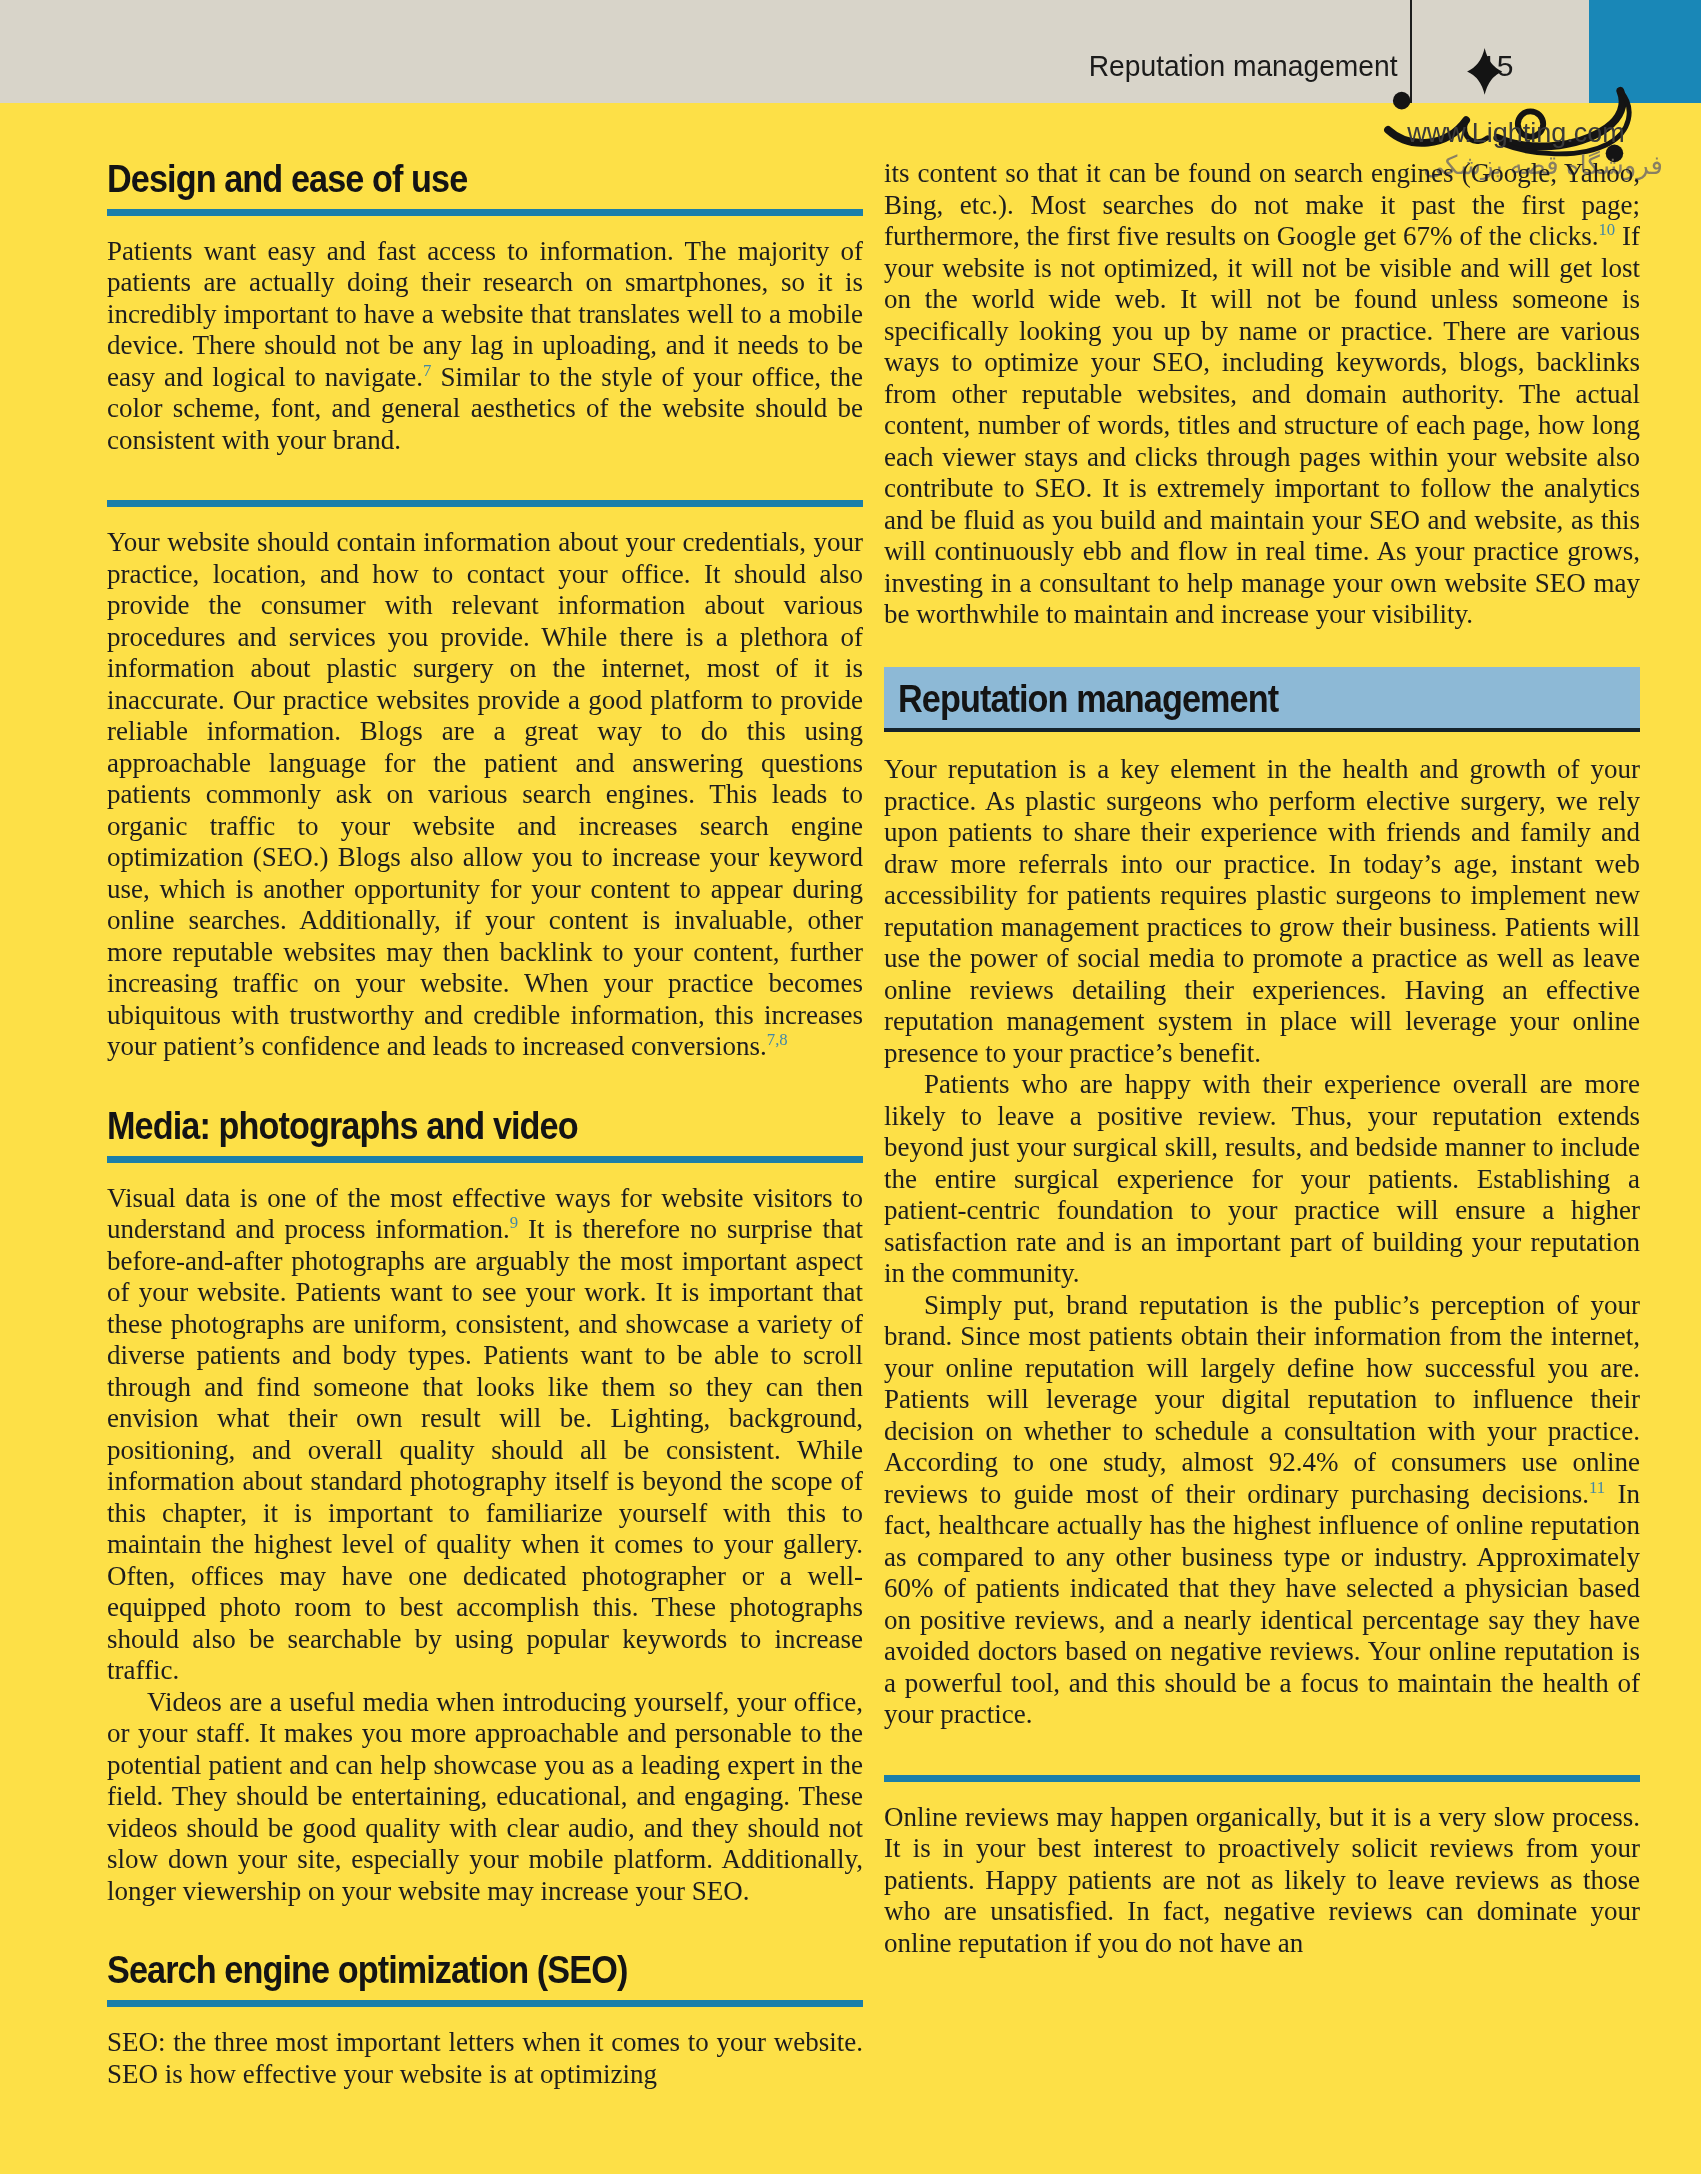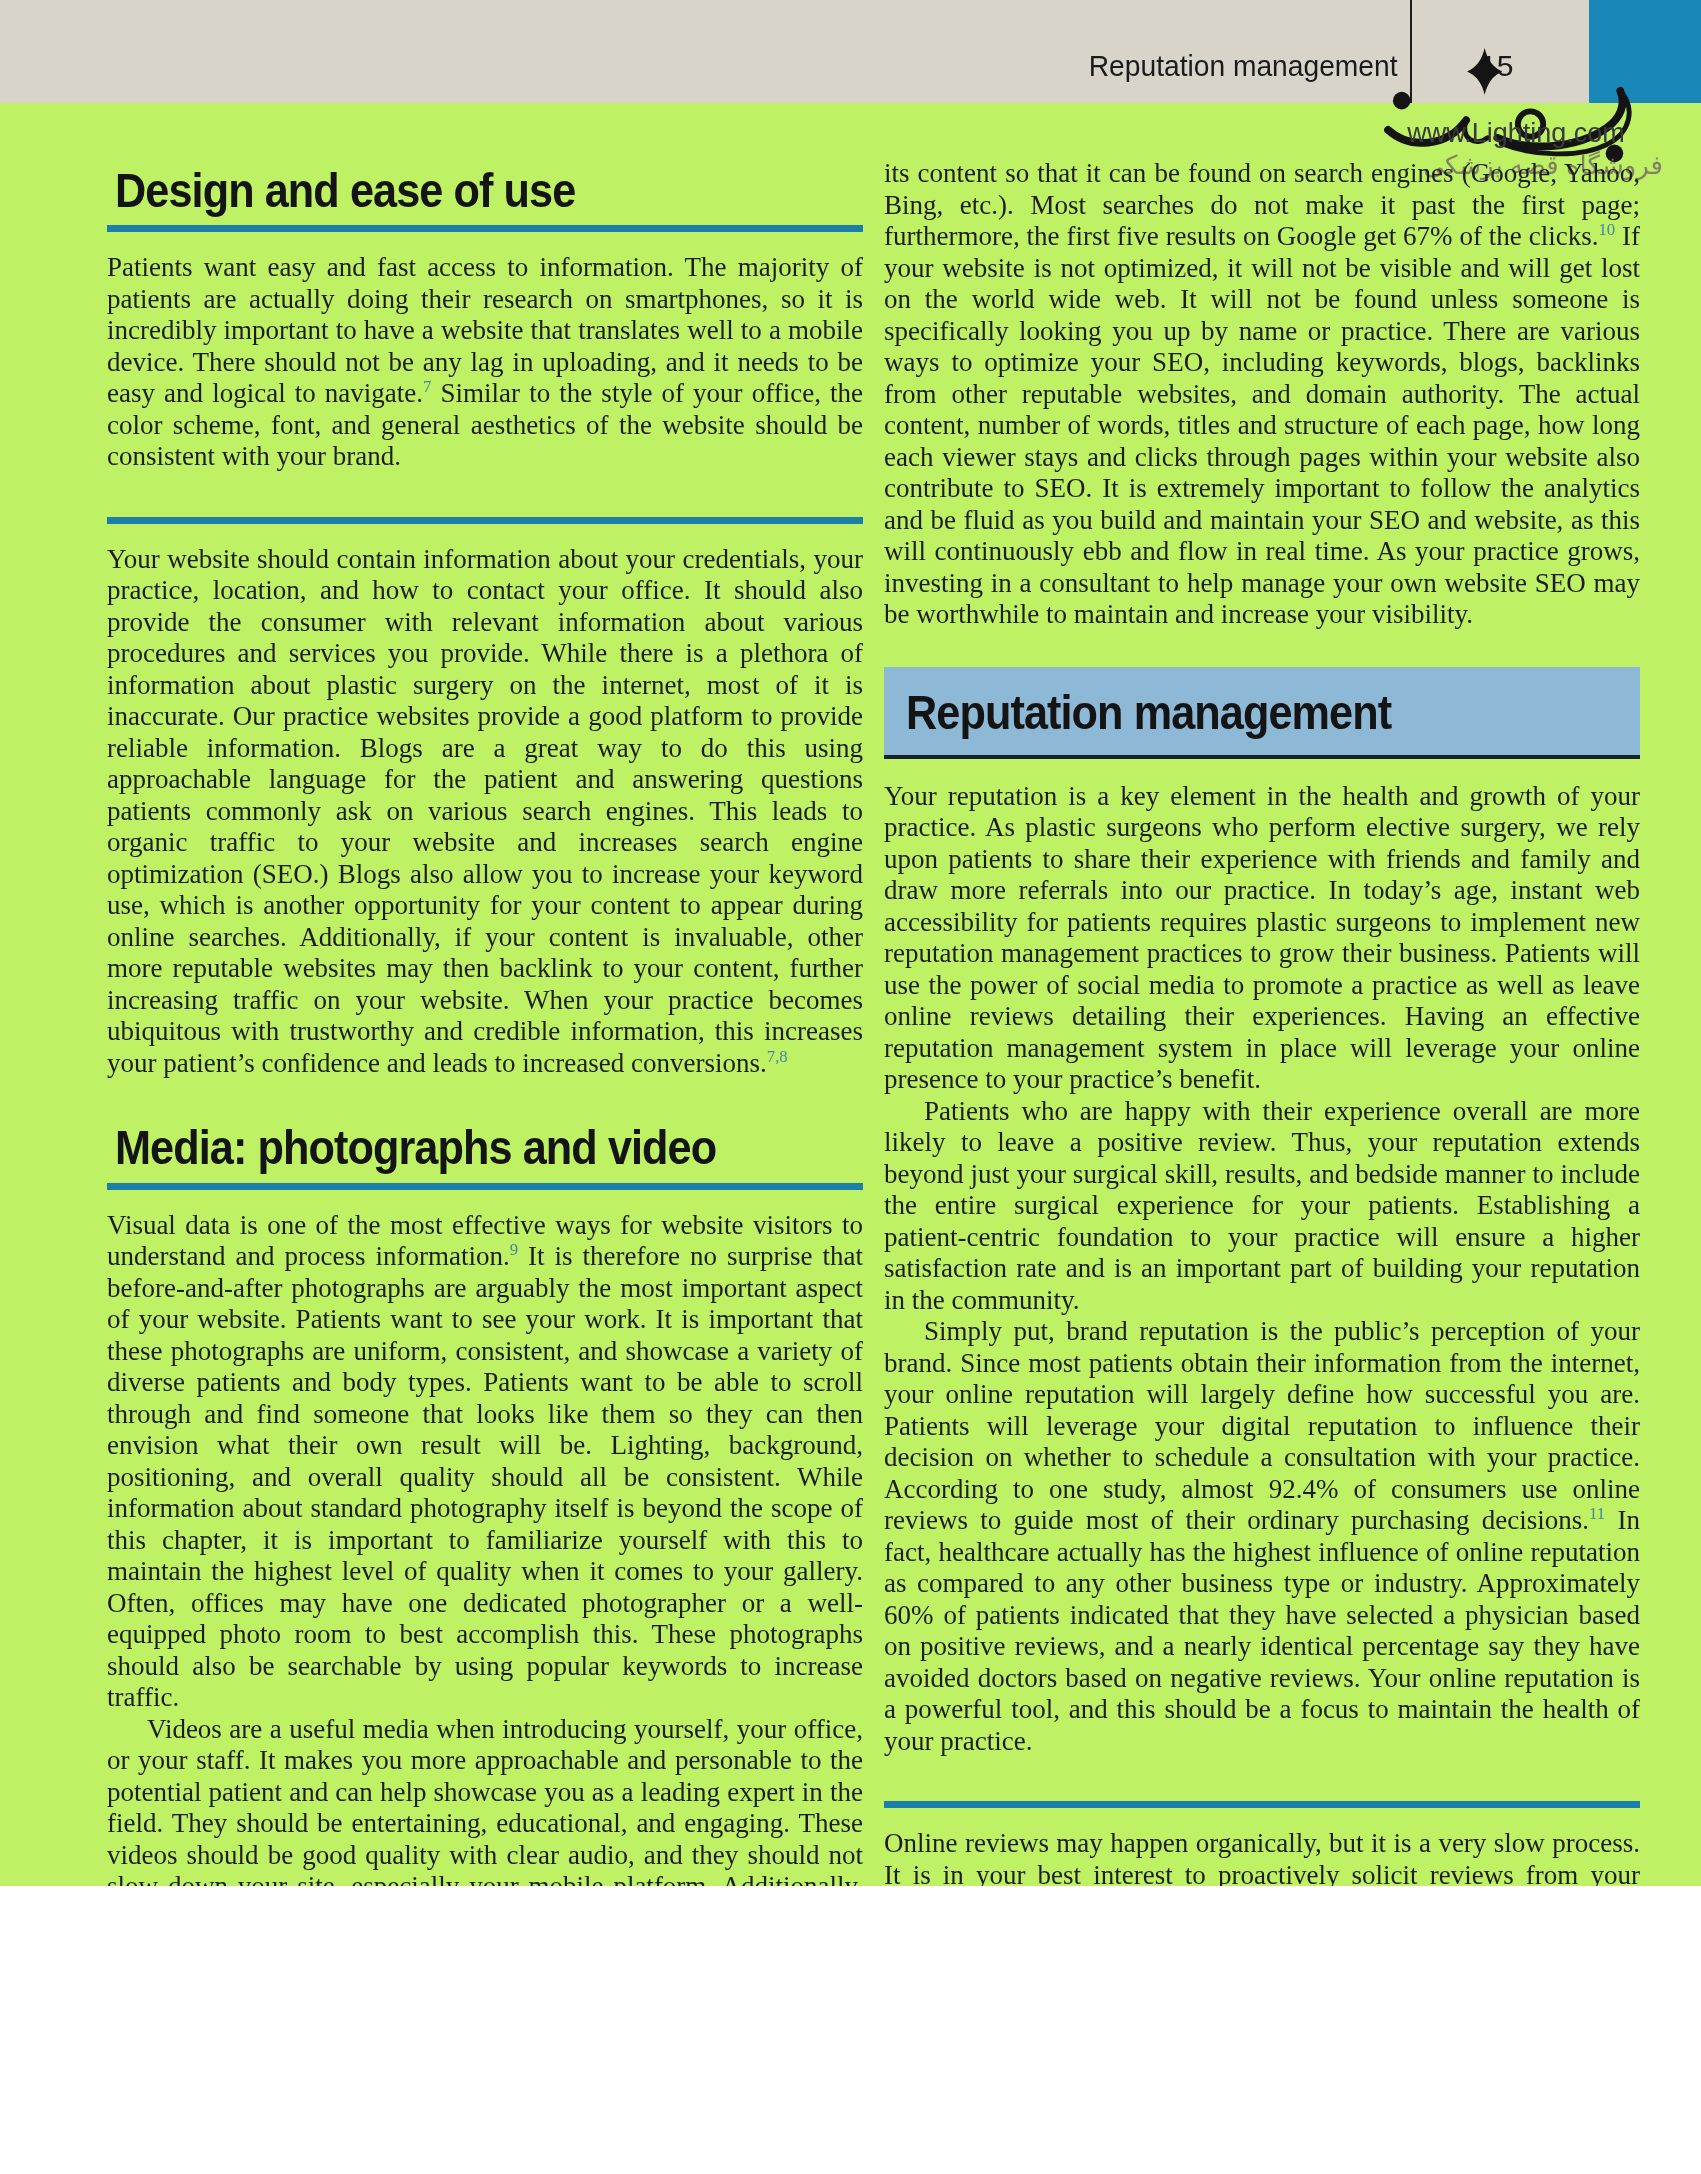--- a/index.html
+++ b/index.html
@@ -1,37 +1,37 @@
 <!DOCTYPE html>
 <html lang="en" style="--topbar: #d8d4c9; --corner: #1987b7; --accent: #1b7fa9; --banner: #8db9d6;"><head>
 <meta charset="utf-8">
 <style>
   html,body{margin:0;padding:0;background:#ffffff;}
-  .page{position:relative;width:1701px;height:1886px;background:#bef264;overflow:hidden;
+  .page{position:relative;width:1701px;height:2174px;background:#fde047;overflow:hidden;
         font-family:"Liberation Serif","DejaVu Serif",serif;color:#1e1d1e;}
   .topbar{position:absolute;left:0;top:0;width:1701px;height:103px;background:var(--topbar,#d8d4c9);}
   .corner{position:absolute;top:0;right:0;width:112px;height:103px;background:var(--corner,#1987b7);}
   .runhead{position:absolute;top:49px;right:303px;font-family:"Liberation Sans","DejaVu Sans",sans-serif;
            font-size:30px;font-weight:400;color:#1b1b1b;white-space:nowrap;}
   .runhead .cond{display:inline-block;transform:scaleX(.94);transform-origin:right center;}
   .hdr-divider{position:absolute;left:1410px;top:0;width:2px;height:103px;background:#1c1c1c;}
   .pagenum{position:absolute;left:1480px;top:49px;font-family:"Liberation Sans","DejaVu Sans",sans-serif;
            font-size:30px;color:#1b1b1b;}
   .logo{position:absolute;left:1382px;top:46px;width:258px;height:122px;}
   .siteurl{position:absolute;left:1388px;top:118px;width:256px;text-align:center;
            font-family:"Liberation Sans","DejaVu Sans",sans-serif;font-size:27px;color:#3a3a3a;}
   .watermark{position:absolute;right:38px;top:150px;direction:rtl;font-family:Liberation Sans, sans-serif;
              font-size:26px;color:#7d7565;opacity:.9;white-space:nowrap;}
   .col{position:absolute;top:158px;width:756px;}
   .col-left{left:107px;}
   .col-right{left:884px;}
   .section{margin-top:44px;}
   [data-name="left-column"] [data-sections] .section:first-child{margin-top:2px;}
-  h2{margin:8px;font-family:"Liberation Sans","DejaVu Sans",sans-serif;font-weight:700;
-     font-size:48px;line-height:1.05;letter-spacing:-1px;color:#141414;white-space:nowrap;}
+  h2{margin:0;font-family:"Liberation Sans","DejaVu Sans",sans-serif;font-weight:700;
+     font-size:38px;line-height:1.05;letter-spacing:-1px;color:#141414;white-space:nowrap;}
   h2 .cond{display:inline-block;transform:scaleX(.9);transform-origin:left center;}
   .rule{height:7px;background:var(--accent,#1b7fa9);margin:9px 0 20px 0;}
   .body-p{margin:0;font-size:27px;line-height:31.5px;text-align:justify;hyphens:auto;}
   .body-p.indent{text-indent:40px;}
   sup.ref{color:#4287a7;font-size:62%;line-height:0;margin-top:17px;}
   .banner{margin:36px 0 22px 0;background:var(--banner,#8db9d6);border-bottom:4px solid #15232c;
           padding:13px 0 9px 14px;}
 </style>
 </head>
 <body>

